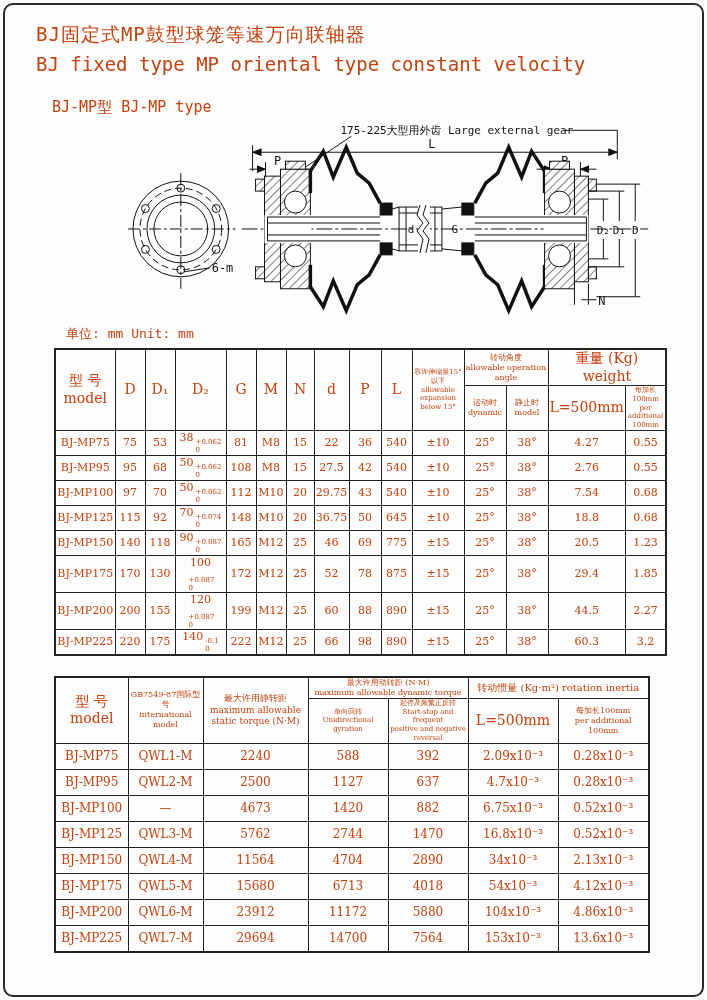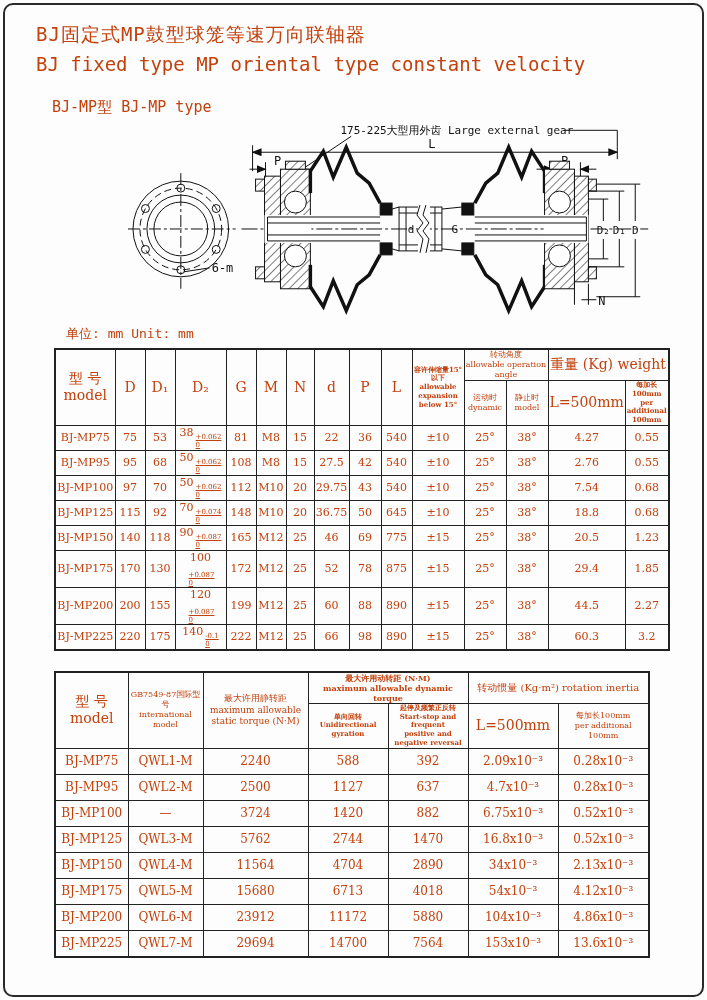--- a/index.html
+++ b/index.html
@@ -25,23 +25,23 @@
     border:2px solid #222;
   }
   table.t th,table.t td{
     border:1px solid #222;text-align:center;vertical-align:middle;
     padding:0 1px;overflow:hidden;
   }
   #table1 td{height:24px;font-size:11px;}
   #table2 td{height:25px;font-size:12px;}
   .h{font-size:14px;line-height:1.25;font-weight:normal;}
   .small{font-size:8px;line-height:1.25;font-weight:normal;}
-  .tiny{font-size:7px;line-height:1.25;font-weight:bold;}
+  .tiny{font-size:7px;line-height:1.25;font-weight:normal;}
   .tol{display:inline-flex;flex-direction:column;justify-content:flex-end;
-       font-size:7px;line-height:1.15;vertical-align:-3px;margin-left:2px;text-align:left;text-decoration:underline;}
+       font-size:7px;line-height:1.15;vertical-align:-3px;margin-left:2px;text-align:left;}
   .gap{height:20px;}
 </style>
 </head>
 <body>
 
 <div class="sheet">
   <div class="sheet-border"></div>
   <div class="content">
 
     <div class="title-zh">BJ固定式MP鼓型球笼等速万向联轴器</div>
@@ -488,21 +488,21 @@
             <td>QWL2-M</td>
             <td>2500</td>
             <td>1127</td>
             <td>637</td>
             <td>4.7x10⁻³</td>
             <td>0.28x10⁻³</td>
           </tr>
           <tr>
             <td>BJ-MP100</td>
             <td>—</td>
-            <td>3724</td>
+            <td>4673</td>
             <td>1420</td>
             <td>882</td>
             <td>6.75x10⁻³</td>
             <td>0.52x10⁻³</td>
           </tr>
           <tr>
             <td>BJ-MP125</td>
             <td>QWL3-M</td>
             <td>5762</td>
             <td>2744</td>

